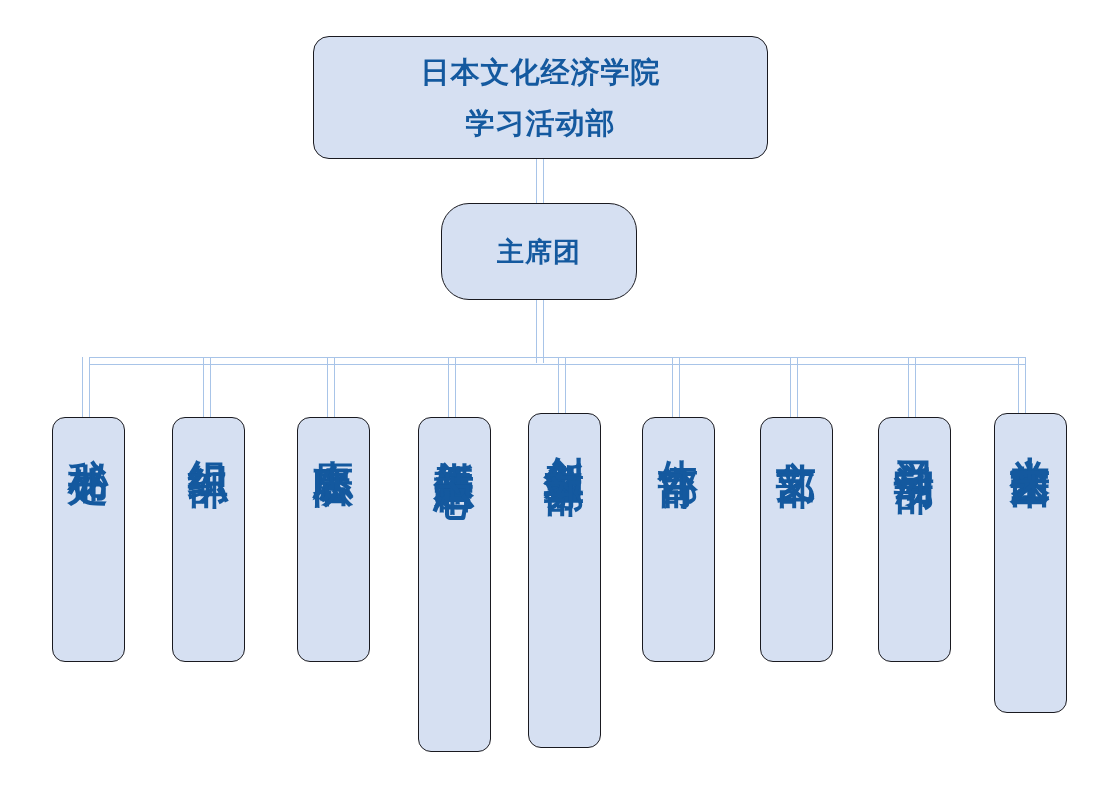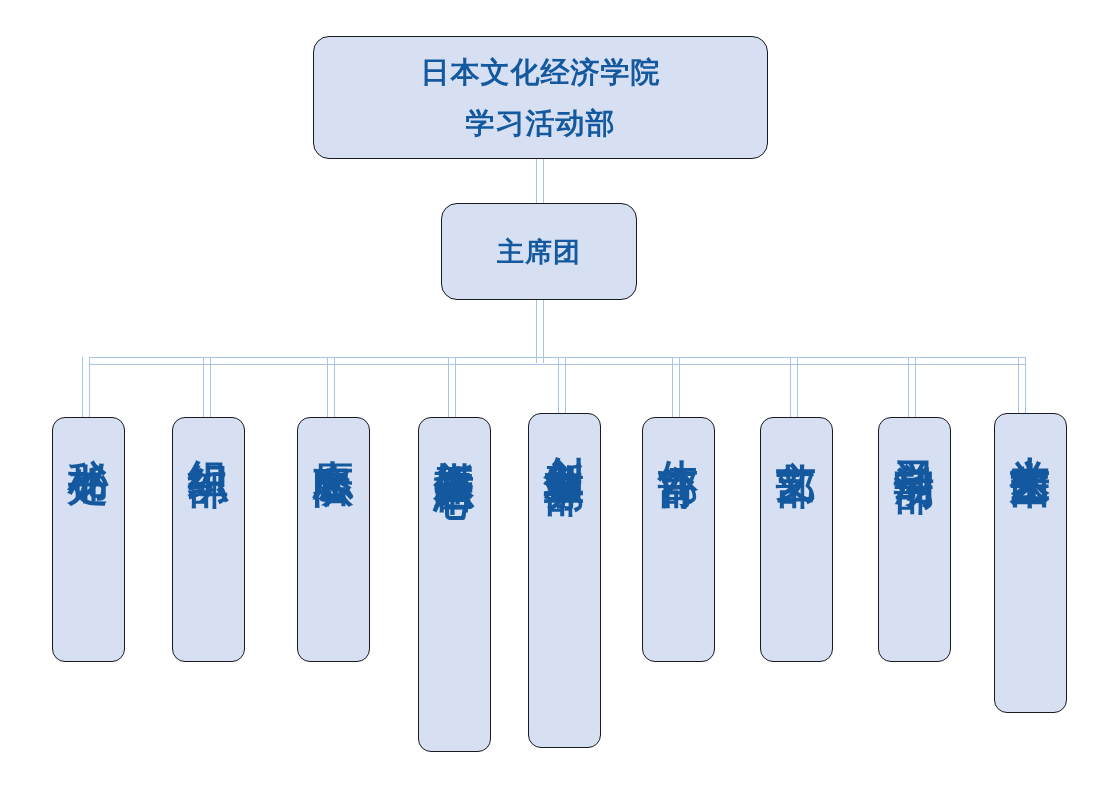--- a/index.html
+++ b/index.html
@@ -49,21 +49,21 @@
     letter-spacing: 1px;
     line-height: 1;
   }
 
   
   #node-presidium {
     left: 441px;
     top: 203px;
     width: 196px;
     height: 97px;
-    border-radius: 16px;
+    border-radius: 28px;
   }
   #node-presidium .line {
     font-size: 27px;
     letter-spacing: 1px;
   }
 
   
   .leaf {
     align-items: flex-start;
     justify-content: center;

